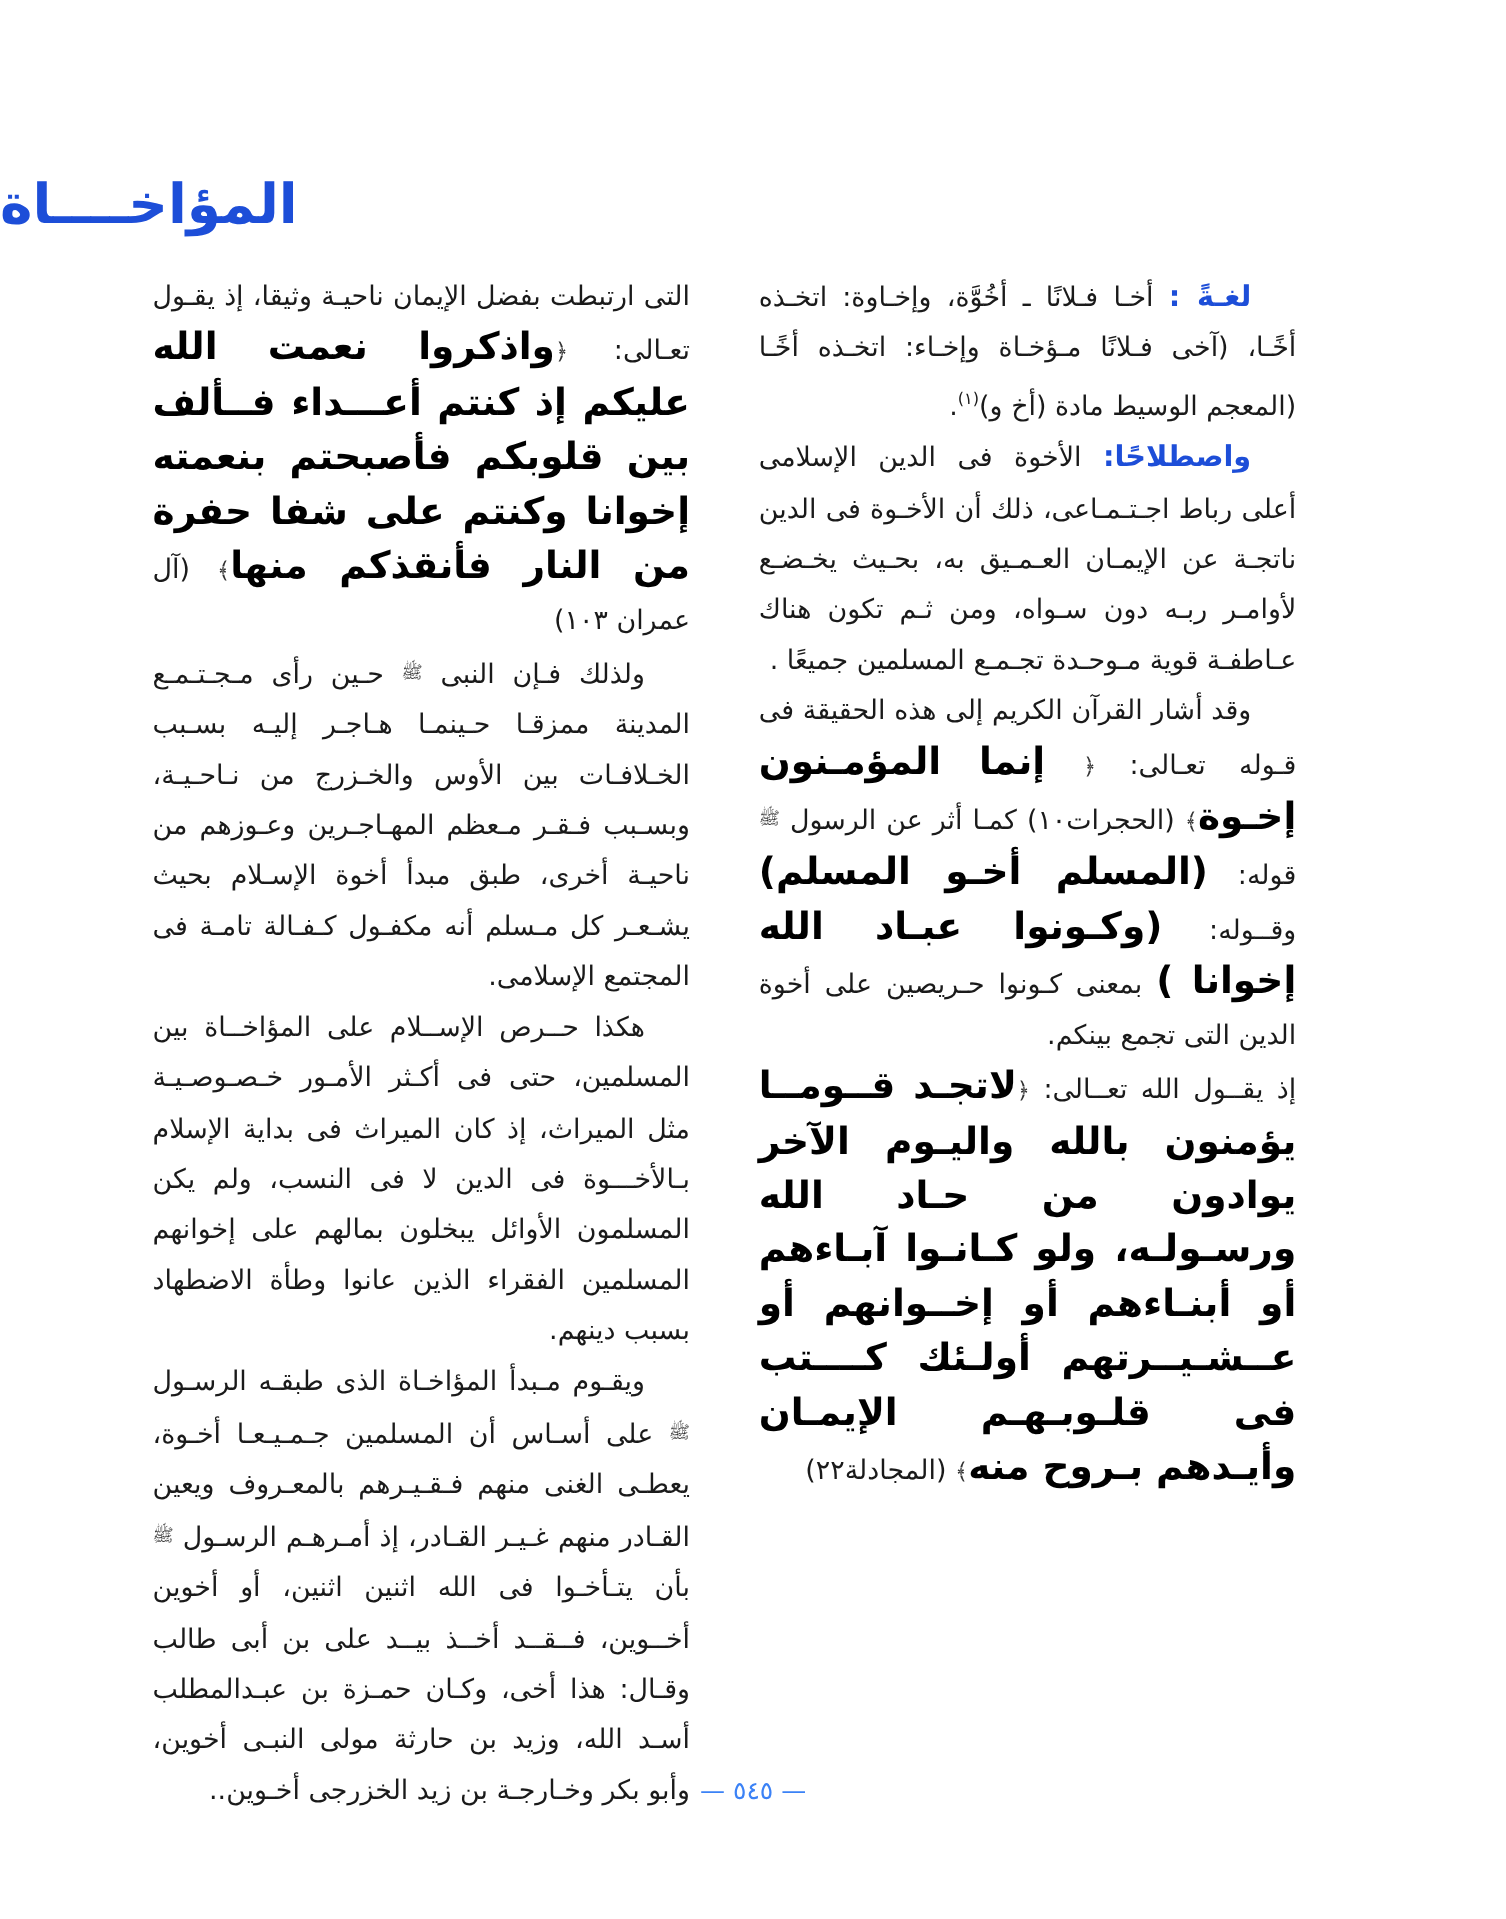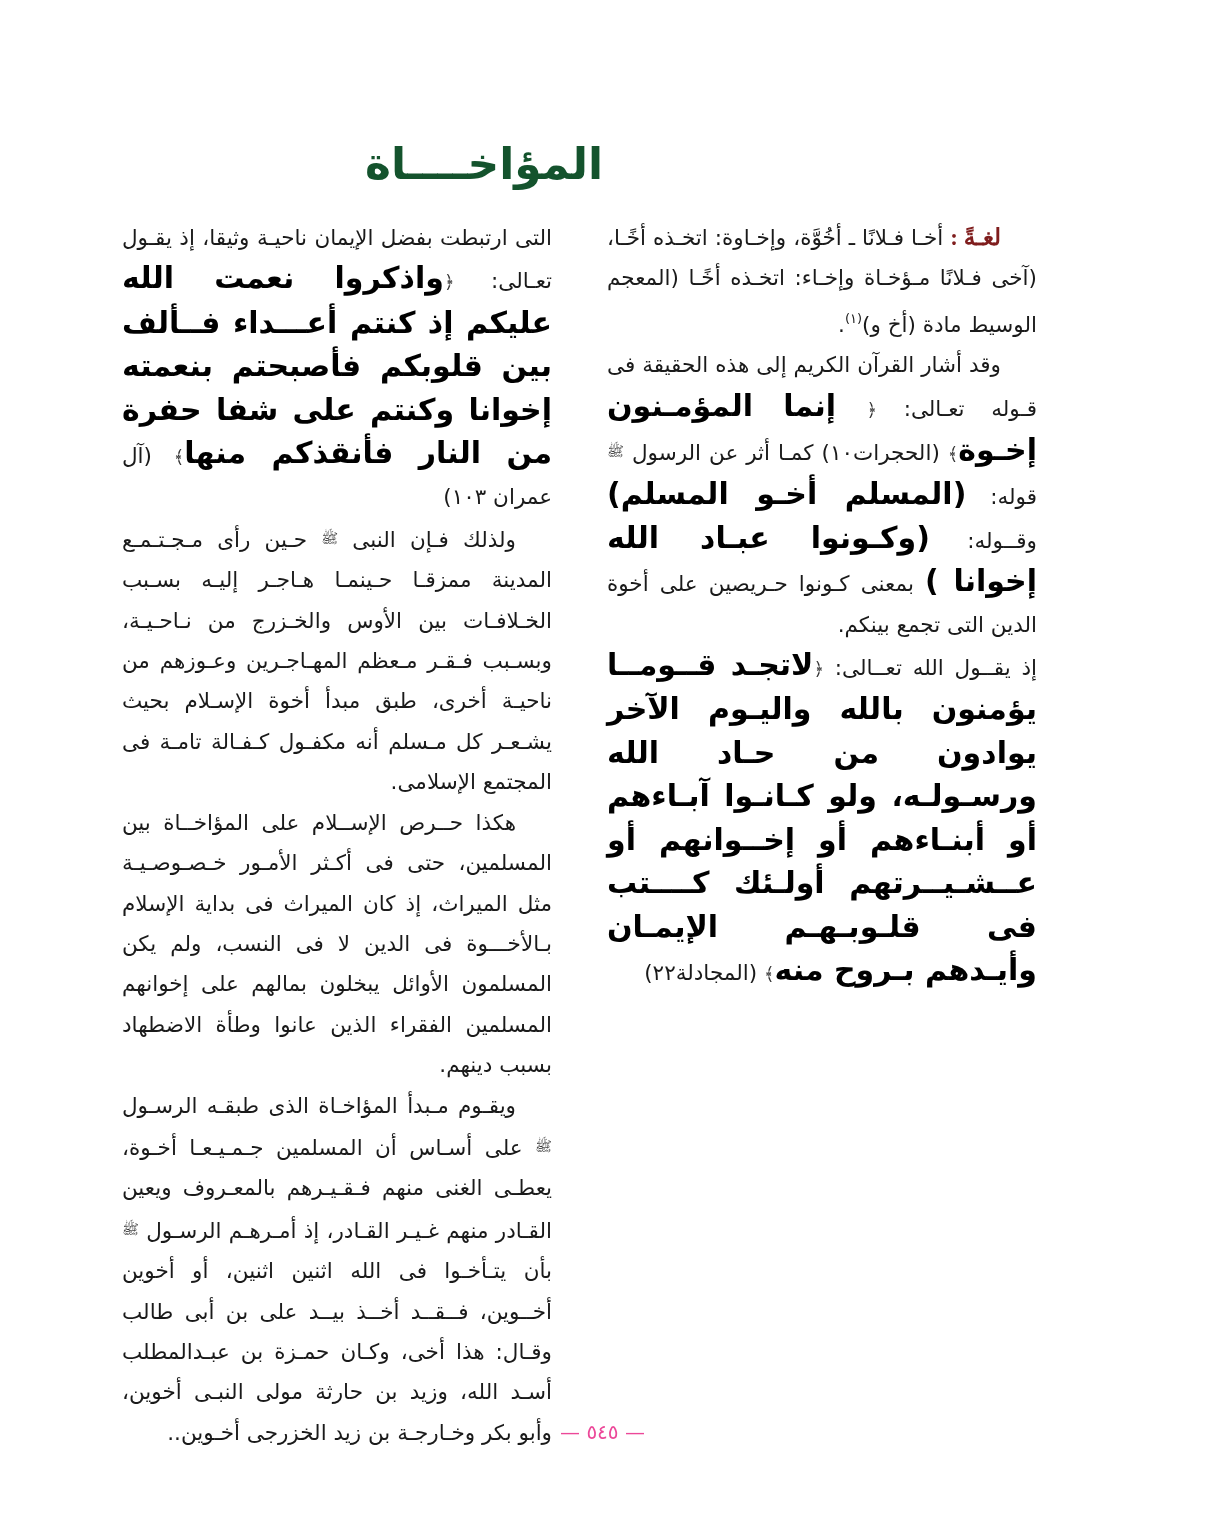--- a/index.html
+++ b/index.html
@@ -1,51 +1,52 @@
 <!DOCTYPE html>
 <html lang="ar" dir="rtl"><head>
 <meta charset="utf-8">
 <style>
   html, body { margin: 0; padding: 0; background: #ffffff; }
   body {
     width: 1205px; height: 1535px; position: relative; overflow: hidden;
     font-family: "DejaVu Sans", sans-serif; color: #1a1a1a;
   }
   .title {
-    position: absolute; top: 138px; left: 0; width: 968px; text-align: center;
+    position: absolute; top: 138px; left: 0; width: 968px; text-align: left;
     font-family: "DejaVu Sans", sans-serif; font-weight: bold;
-    font-size: 44px; color: #14532d;
+    font-size: 44px; color: #1d4ed8;
   }
   .column {
     position: absolute; top: 218px; width: 430px;
     font-size: 21.5px; line-height: 40.4px; text-align: justify;
     text-align-last: auto;
   }
   .col-right { left: 607px; }
   .col-left  { left: 122px; }
   .para { margin: 0; }
   .para.indent { text-indent: 36px; }
-  .b { font-weight: bold; font-size: 23px; color: #7f1d1d; font-family: Liberation Serif, serif; }
+  .b { font-weight: bold; font-size: 23px; color: #1d4ed8; }
   .q { font-weight: bold; font-size: 30px; color: #000; }
   .brk { font-size: 18px; color: #333; }
   .pbuh { font-size: 14px; vertical-align: 4px; color: #333; }
   .sup { font-size: 13px; vertical-align: 9px; }
   .page-num {
     position: absolute; top: 1420px; left: 0; width: 1205px; text-align: center;
-    font-size: 20px; color: #ec4899;
+    font-size: 20px; color: #3b82f6;
   }
 </style>
 </head>
 <body>
 
 <div class="title">المؤاخــــاة</div>
 
 <div class="column col-right">
   <p class="para indent"><span class="b">لغـةً :</span><span> أخـا فـلانًا ـ أخُوَّة، وإخـاوة: اتخـذه أخًـا، (آخى فـلانًا مـؤخـاة وإخـاء: اتخـذه أخًـا (المعجم الوسيط مادة (أخ و)</span><span class="sup">(١)</span><span>.</span></p>
 
+  <p class="para indent"><span class="b">واصطلاحًا:</span><span> الأخوة فى الدين الإسلامى أعلى رباط اجـتـمـاعى، ذلك أن الأخـوة فى الدين ناتجـة عن الإيمـان العـمـيق به، بحـيث يخـضـع لأوامـر ربـه دون سـواه، ومن ثـم تكون هناك عـاطفـة قوية مـوحـدة تجـمـع المسلمين جميعًا .</span></p>
 
   <p class="para indent"><span>وقد أشار القرآن الكريم إلى هذه الحقيقة فى قـوله تعـالى: </span><span class="brk">﴿</span><span class="q"> إنما المؤمـنون إخـوة</span><span class="brk">﴾</span><span> (الحجرات١٠) كمـا أثر عن الرسول </span><span class="pbuh">ﷺ</span><span> قوله: </span><span class="q">(المسلم أخـو المسلم)</span><span> وقــوله: </span><span class="q">(وكـونوا عبـاد الله إخوانا )</span><span> بمعنى كـونوا حـريصين على أخوة الدين التى تجمع بينكم.</span></p>
 
 
   <p class="para"><span>إذ يقــول الله تعــالى: </span><span class="brk">﴿</span><span class="q">لاتجـد قــومــا يؤمنون بالله واليـوم الآخر يوادون من حـاد الله ورسـولـه، ولو كـانـوا آبـاءهم أو أبنـاءهم أو إخــوانهم أو عــشـيــرتهم أولـئك كــــتب فى قلـوبـهـم الإيمـان وأيـدهم بـروح منه</span><span class="brk">﴾</span><span> (المجادلة٢٢)</span></p>
 
 </div>
 
 <div class="column col-left">
   <p class="para"><span>التى ارتبطت بفضل الإيمان ناحيـة وثيقا، إذ يقـول تعـالى: </span><span class="brk">﴿</span><span class="q">واذكروا نعمت الله عليكم إذ كنتم أعـــداء فــألف بين قلوبكم فأصبحتم بنعمته إخوانا وكنتم على شفا حفرة من النار فأنقذكم منها</span><span class="brk">﴾</span><span> (آل عمران ١٠٣)</span></p>

